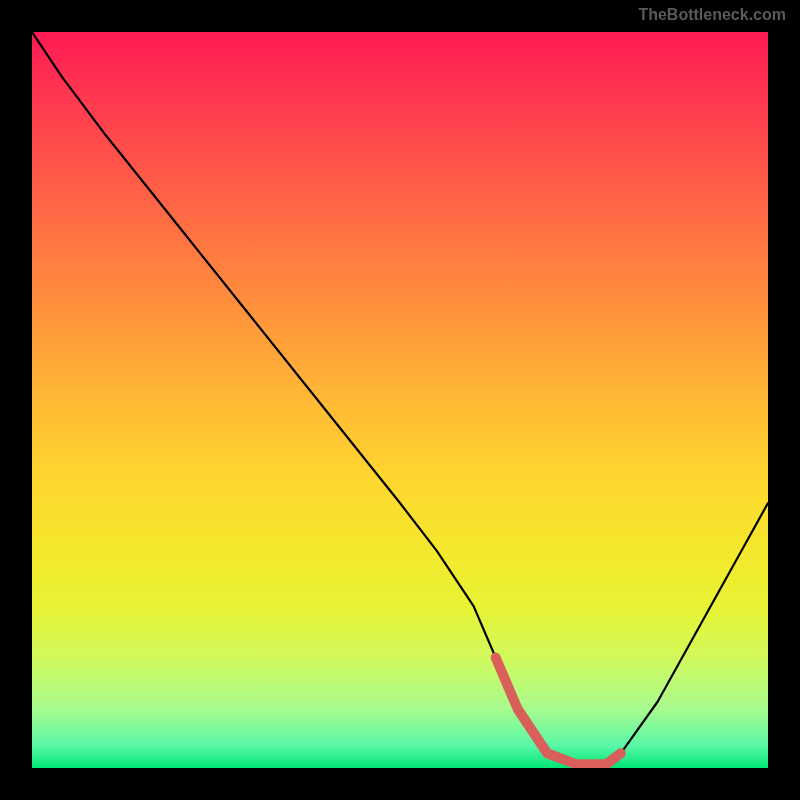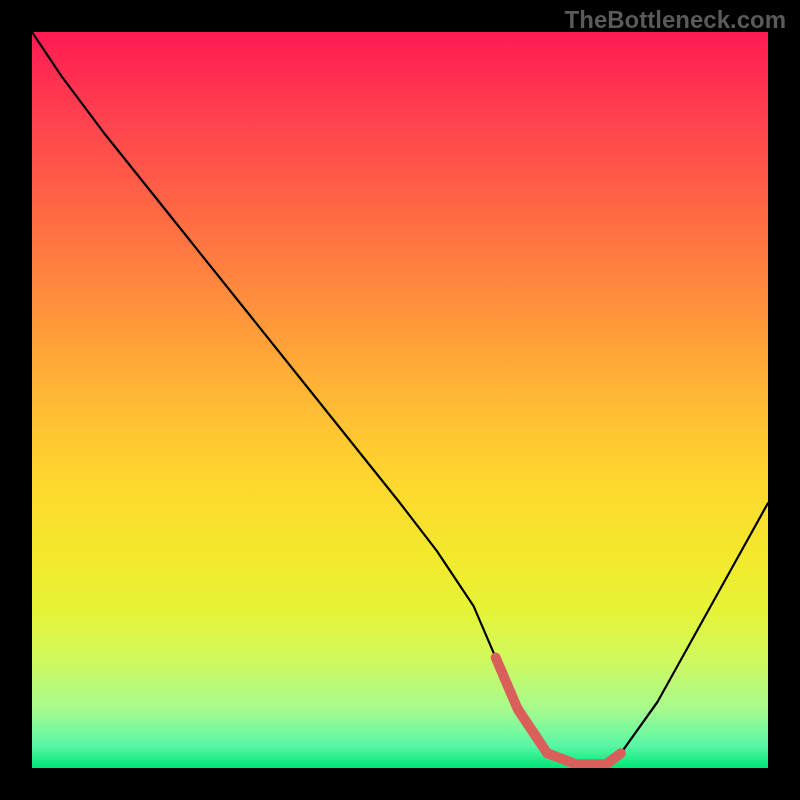--- a/index.html
+++ b/index.html
@@ -8,21 +8,21 @@
     height: 800px;
     background: #000;
     position: relative;
     overflow: hidden;
   }
   .watermark {
     position: absolute;
     top: 6px;
     right: 14px;
     font-family: Arial, sans-serif;
-    font-size: 24px;
+    font-size: 16px;
     font-weight: 600;
     color: #5a5a5a;
     z-index: 10;
   }
   .plot-area {
     position: absolute;
     top: 32px;
     left: 32px;
     width: 736px;
     height: 736px;

